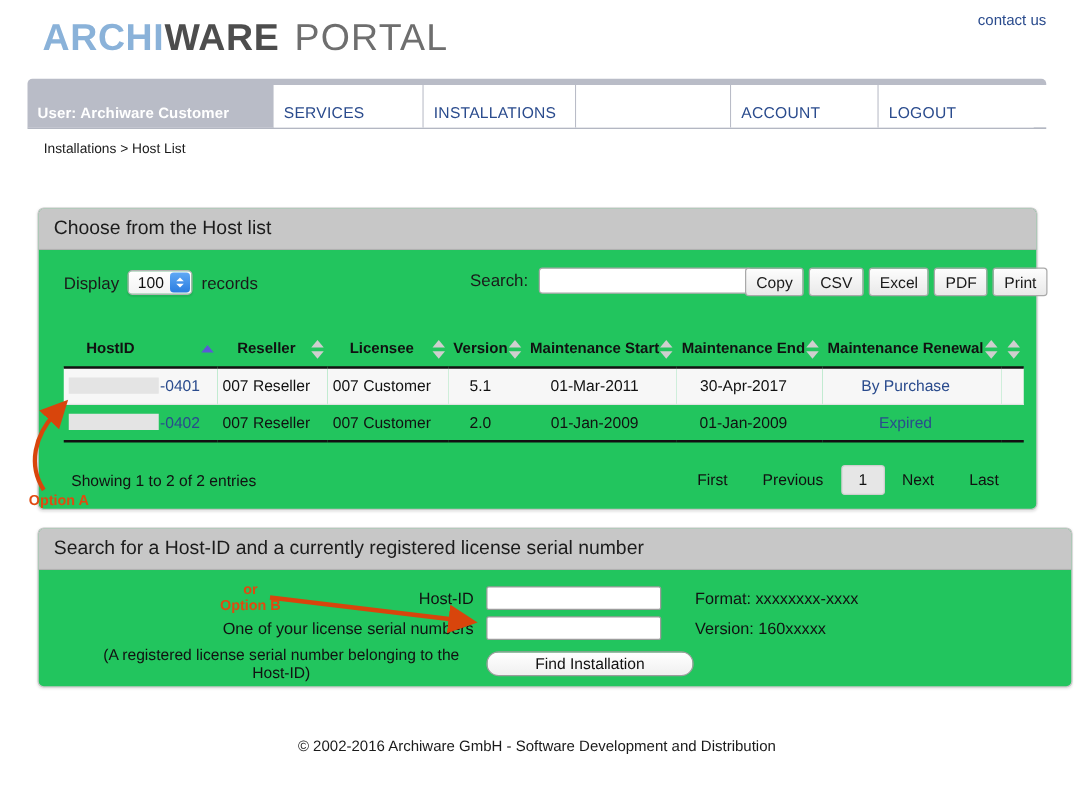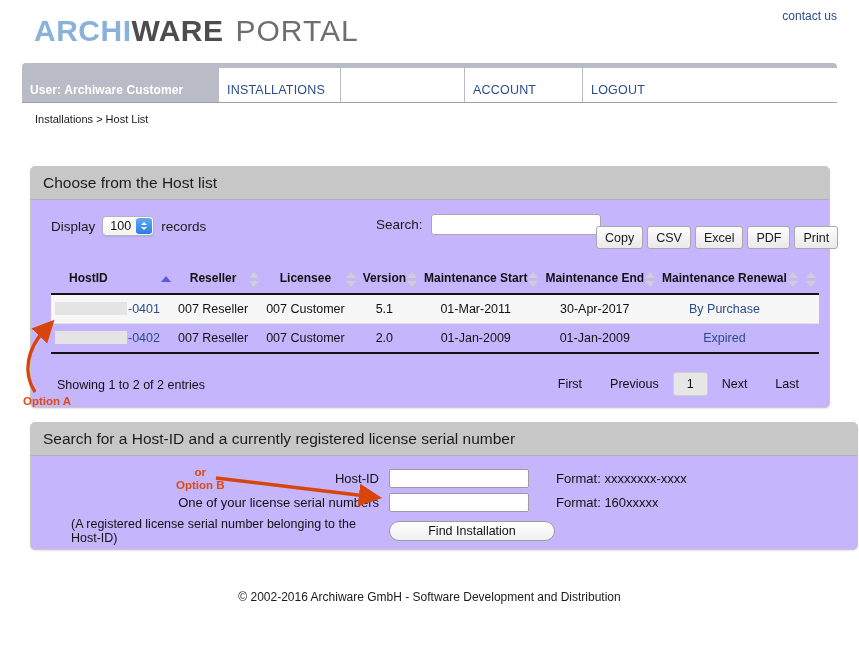--- a/index.html
+++ b/index.html
@@ -74,21 +74,21 @@
 
   
   .breadcrumb {
     position: absolute; left: 35px; top: 113px;
     font-size: 11px; color: #1a1a1a;
   }
 
   
   .panel {
     position: absolute;
-    background: #c4b5fd;
+    background: #22c55e;
     border: 1px solid #c8c8c8;
     border-radius: 5px;
     box-shadow: 0 1px 2px rgba(0,0,0,0.10);
   }
   .panel-title {
     background: #c7c7c7;
     border-bottom: 1px solid #b0b0b0;
     border-radius: 4px 4px 0 0;
     font-size: 15.5px;
     color: #1c1c1c;
@@ -146,21 +146,21 @@
   .search-input {
     width: 170px; height: 21px;
     margin-left: 8px;
     border: 1px solid #a8a8a8;
     border-radius: 3px;
     background: #fff;
     font-size: 12px;
     padding: 0 4px;
     font-family: "Liberation Sans", sans-serif;
   }
-  .btn-group { position: absolute; left: 565px; top: 14px; display: flex; gap: 4px; margin-top: 12px; }
+  .btn-group { position: absolute; left: 565px; top: 14px; display: flex; gap: 4px; }
   .tbtn {
     height: 23px;
     min-width: 34px;
     padding: 0 8px;
     border: 1px solid #a9a9a9;
     border-radius: 3px;
     background: linear-gradient(#fdfdfd, #e9e9e9);
     font-size: 12.5px;
     color: #1a1a1a;
     font-family: "Liberation Sans", sans-serif;
@@ -310,20 +310,21 @@
 
   <div class="logo">
     <span class="archi">ARCHI</span><span class="ware">WARE</span><span class="portal">PORTAL</span>
   </div>
   <a class="contact-us" href="#">contact us</a>
 
   <div class="navwrap">
     <div class="navtop"></div>
     <div class="navrow">
       <div class="navcell user">User: Archiware Customer</div>
+      <div class="navcell services">SERVICES</div>
       <div class="navcell installations">INSTALLATIONS</div>
       <div class="navcell blank"></div>
       <div class="navcell account">ACCOUNT</div>
       <div class="navcell logout">LOGOUT</div>
     </div>
   </div>
 
   <div class="breadcrumb">Installations &gt; Host List</div>
 
   <div class="panel" id="host-panel">
@@ -464,25 +465,25 @@
 
     <div class="form-row" id="row-hostid">
       <span class="form-label" style="width:148px; margin-right:10px;">Host-ID</span>
       <input class="finput" type="text" value="" style="">
       <span class="fmt" style="margin-left:27px;">Format: xxxxxxxx-xxxx</span>
     </div>
 
     <div class="form-row" id="row-serial">
       <span class="form-label" style="width:238px; margin-right:10px;">One of your license serial numbers</span>
       <input class="finput" type="text" value="" style="">
-      <span class="fmt" style="margin-left:27px;">Format: 160xxxxx</span>
+      <span class="fmt" style="margin-left:27px;">Version: 160xxxxx</span>
     </div>
 
     <div class="form-row" id="row-note">
-      <span style="width:308px; margin-right:10px; text-align:left; font-size:12.5px;">(A registered license serial number belonging to the Host-ID)</span>
+      <span style="width:308px; margin-right:10px; text-align:center; font-size:12.5px;">(A registered license serial number belonging to the Host-ID)</span>
       <button class="find-btn">Find Installation</button>
     </div>
   </div>
 
   <div class="copyright">© 2002-2016 Archiware GmbH - Software Development and Distribution</div>
 
   <svg class="anno-svg">
     <defs>
       <marker id="ahead" markerWidth="7" markerHeight="7" refX="2" refY="3.2" orient="auto">
         <path d="M0,0 L6.5,3.2 L0,6.4 z" fill="#d8450c"></path>

